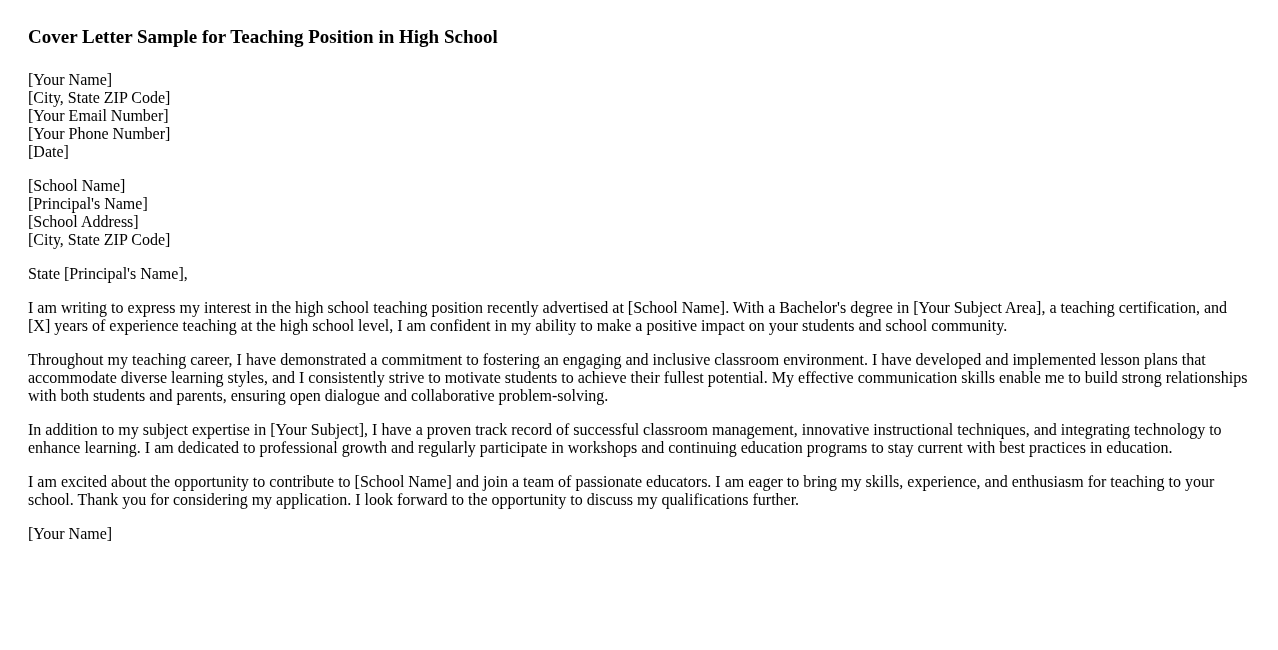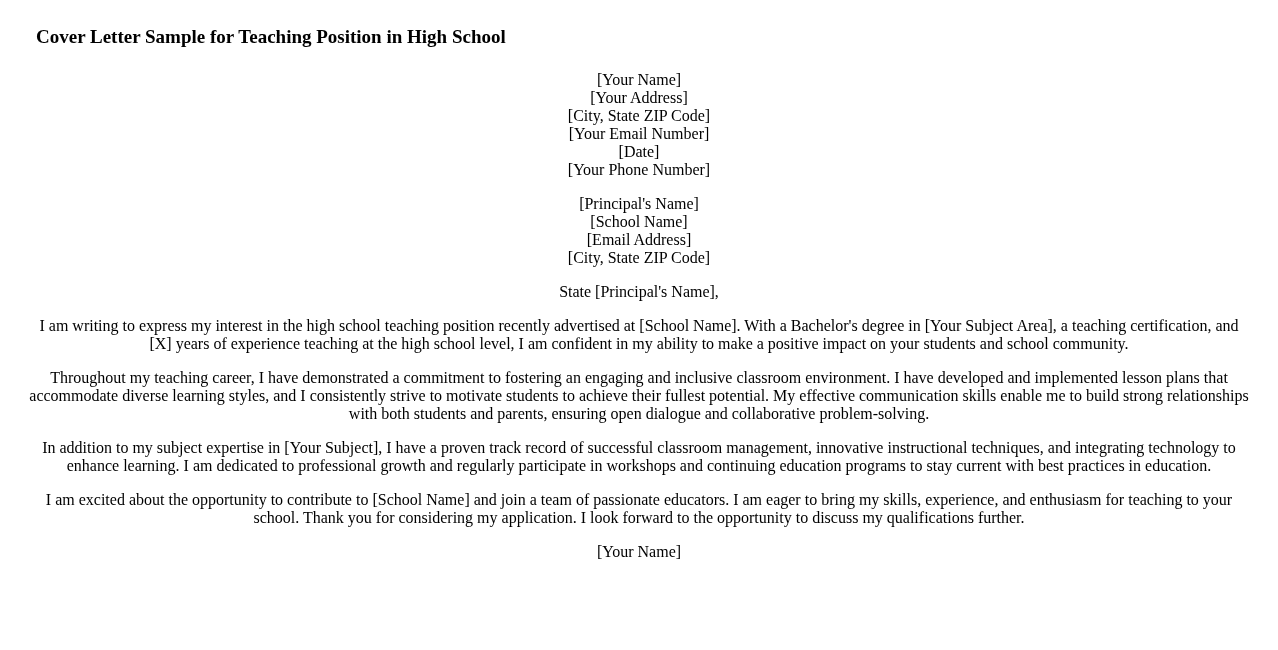--- a/index.html
+++ b/index.html
@@ -10,48 +10,46 @@
     margin: 8px 28px;
     width: 1222px;
     font-family: "Liberation Serif", "DejaVu Serif", serif;
     font-size: 16px;
     line-height: 18px;
   }
   .doc-title {
     font-size: 19px;
     line-height: 22px;
     font-weight: bold;
-    margin: 18px 0 23px 8px;
+    margin: 18px 0 23px 0;
   }
   p.block, p.para {
     margin: 16px 0;
-    text-align: center;
   }
   .line {
     display: block;
   }
 </style>
 </head>
 <body>
 
 <h1 class="doc-title">Cover Letter Sample for Teaching Position in High School</h1>
 
 <p class="block">
   <span class="line">[Your Name]</span>
-  <span class="line">[Your Address]</span>
   <span class="line">[City, State ZIP Code]</span>
   <span class="line">[Your Email Number]</span>
+  <span class="line">[Your Phone Number]</span>
   <span class="line">[Date]</span>
-  <span class="line">[Your Phone Number]</span>
 </p>
 
 <p class="block">
+  <span class="line">[School Name]</span>
   <span class="line">[Principal's Name]</span>
-  <span class="line">[School Name]</span>
-  <span class="line">[Email Address]</span>
+  <span class="line">[School Address]</span>
   <span class="line">[City, State ZIP Code]</span>
 </p>
 
 <p class="para">State [Principal's Name],</p>
 
 <p class="para">I am writing to express my interest in the high school teaching position recently advertised at [School Name]. With a Bachelor's degree in [Your Subject Area], a teaching certification, and [X] years of experience teaching at the high school level, I am confident in my ability to make a positive impact on your students and school community.</p>
 <p class="para">Throughout my teaching career, I have demonstrated a commitment to fostering an engaging and inclusive classroom environment. I have developed and implemented lesson plans that accommodate diverse learning styles, and I consistently strive to motivate students to achieve their fullest potential. My effective communication skills enable me to build strong relationships with both students and parents, ensuring open dialogue and collaborative problem-solving.</p>
 <p class="para">In addition to my subject expertise in [Your Subject], I have a proven track record of successful classroom management, innovative instructional techniques, and integrating technology to enhance learning. I am dedicated to professional growth and regularly participate in workshops and continuing education programs to stay current with best practices in education.</p>
 <p class="para">I am excited about the opportunity to contribute to [School Name] and join a team of passionate educators. I am eager to bring my skills, experience, and enthusiasm for teaching to your school. Thank you for considering my application. I look forward to the opportunity to discuss my qualifications further.</p>
 

